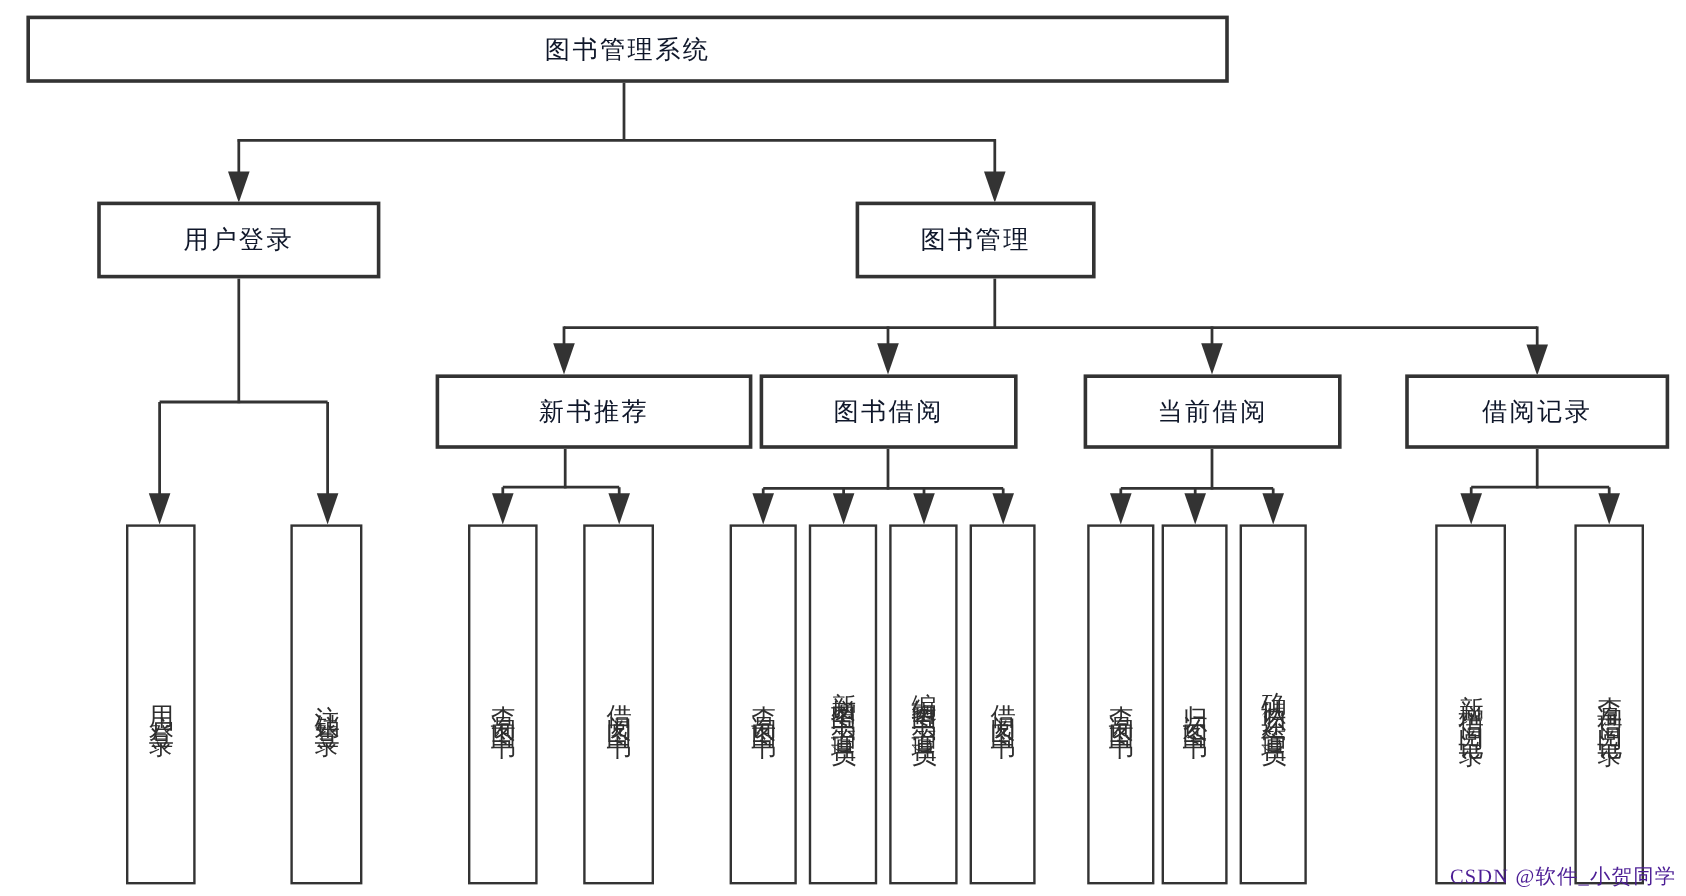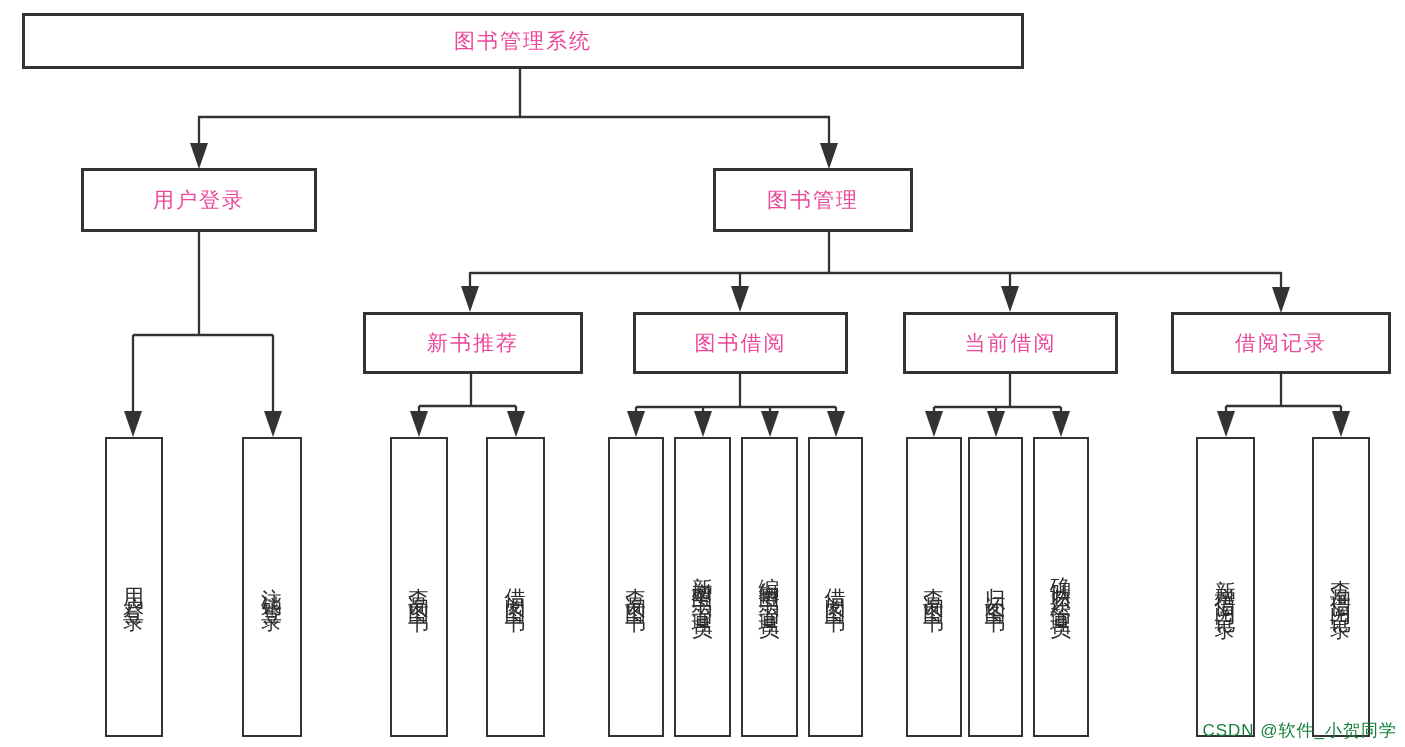--- a/index.html
+++ b/index.html
@@ -31,21 +31,21 @@
 
   .node {
     position: absolute;
     background: #ffffff;
     border: 3px solid #333333;
     display: flex;
     align-items: center;
     justify-content: center;
     font-size: 21px;
     letter-spacing: 2px;
-    color: #ec4899;
+    color: #0f172a;
   }
 
   .vnode {
     position: absolute;
     background: #ffffff;
     border: 2px solid #333333;
     display: flex;
     align-items: center;
     justify-content: center;
     color: #2e2e2e;
@@ -59,23 +59,24 @@
   }
   .vnode.long .vtext {
     letter-spacing: 6px;
   }
 
   .watermark {
     position: absolute;
     right: 8px;
     bottom: 5px;
     font-size: 17px;
-    color: #15803d;
+    color: #4c1d95;
     letter-spacing: 1px;
     user-select: none;
+    font-family: Liberation Serif, serif;
   }
 </style>
 </head>
 <body>
 
 <div class="canvas">
 
   <svg class="wires" viewBox="0 0 1405 747" xmlns="http://www.w3.org/2000/svg">
     <g>
       <path class="wire" d="M520 68 L520 117"></path>
@@ -151,21 +152,21 @@
     <span>图书管理系统</span>
   </div>
 
   <div class="node" style="left:81px; top:168px; width:236px; height:64px;">
     <span>用户登录</span>
   </div>
   <div class="node" style="left:713px; top:168px; width:200px; height:64px;">
     <span>图书管理</span>
   </div>
 
-  <div class="node" style="left:363px; top:312px; width:220px; height:62px;">
+  <div class="node" style="left:363px; top:312px; width:264px; height:62px;">
     <span>新书推荐</span>
   </div>
   <div class="node" style="left:903px; top:312px; width:215px; height:62px;">
     <span>当前借阅</span>
   </div>
   <div class="node" style="left:633px; top:312px; width:215px; height:62px;">
     <span>图书借阅</span>
   </div>
   <div class="node" style="left:1171px; top:312px; width:220px; height:62px;">
     <span>借阅记录</span>

